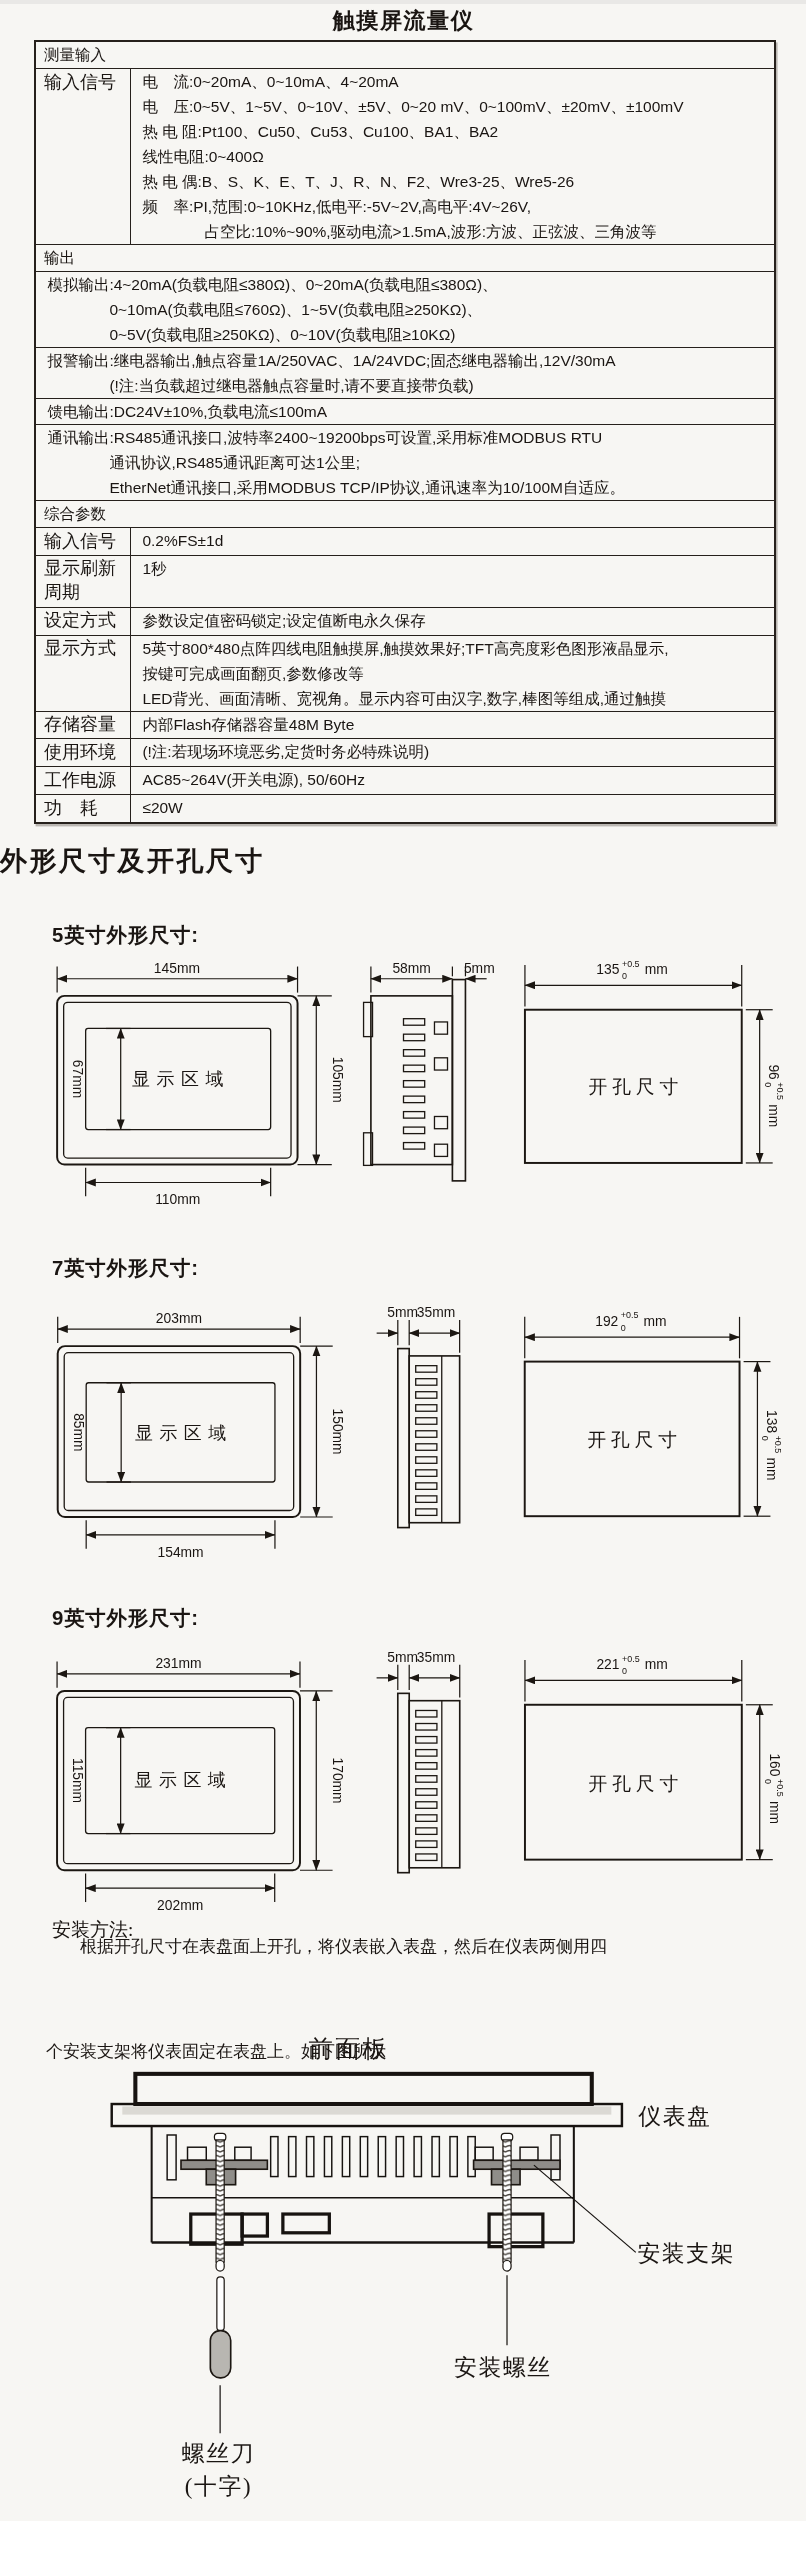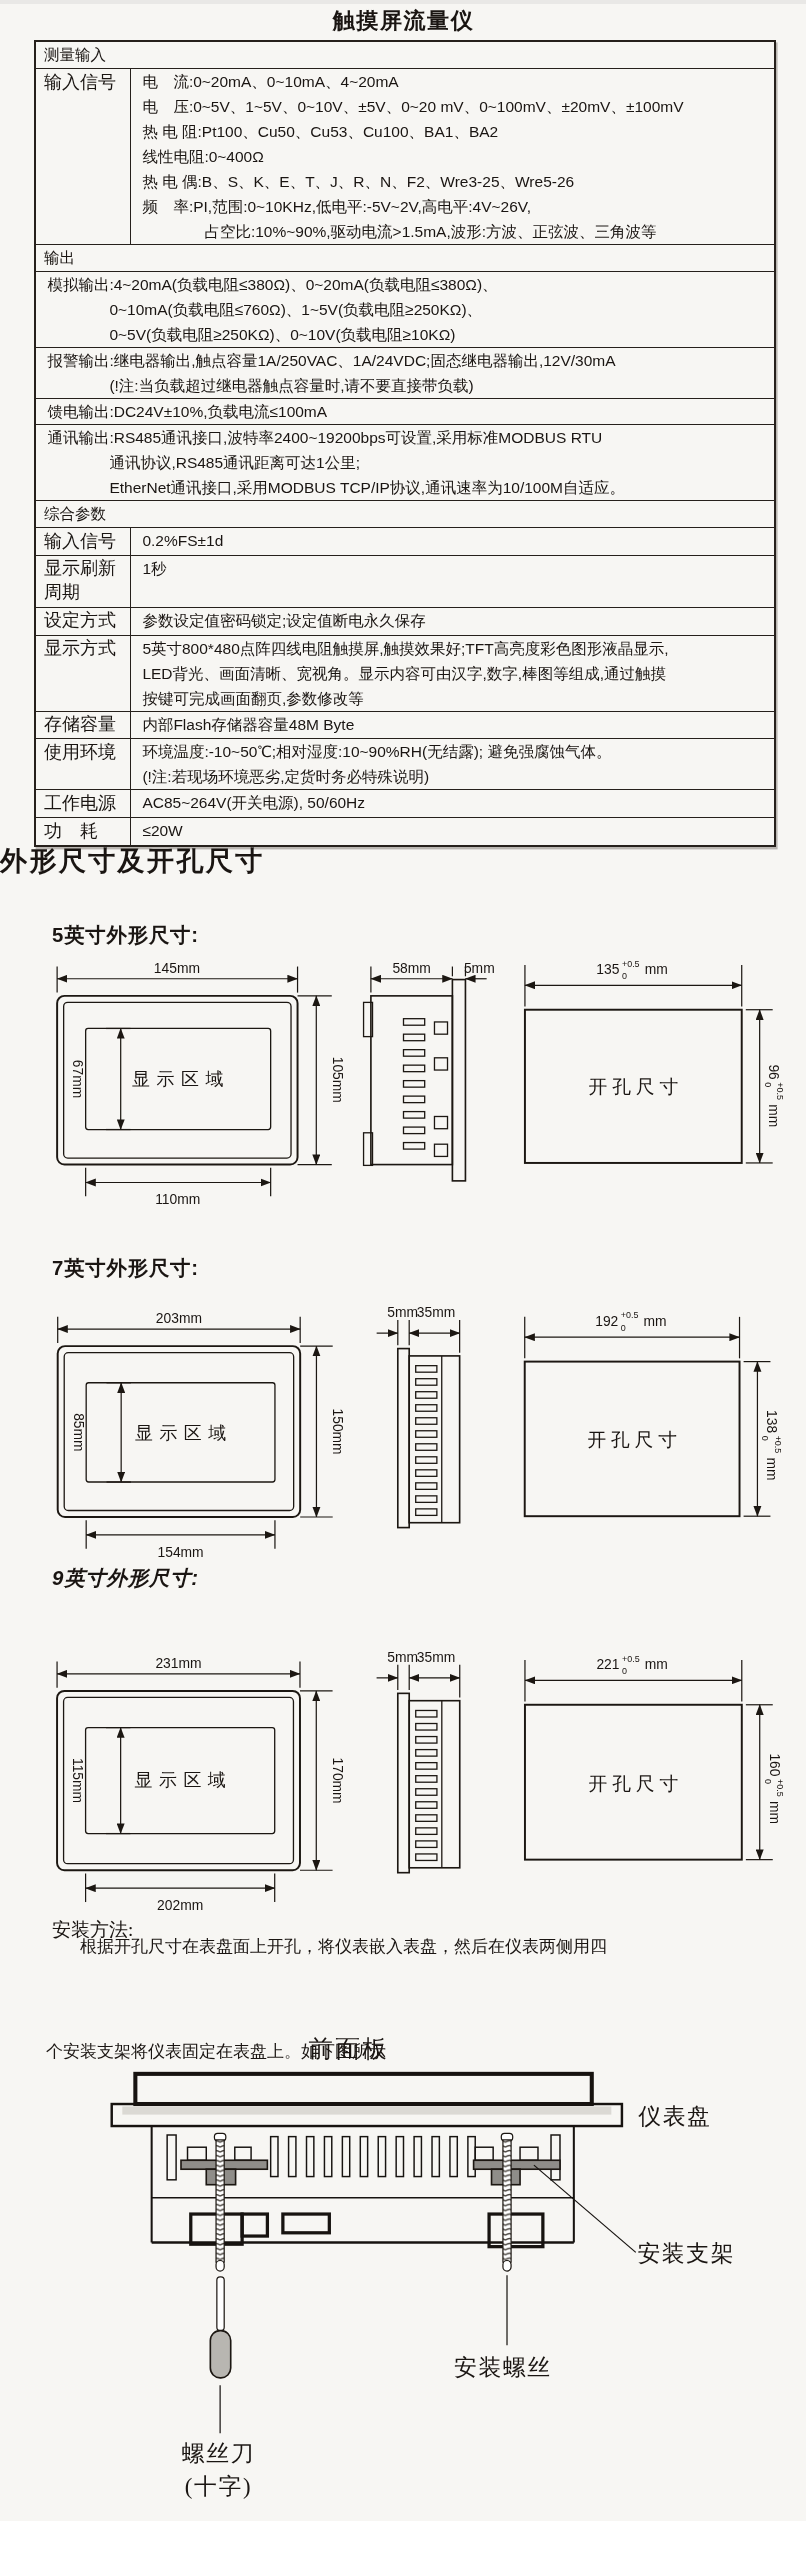--- a/index.html
+++ b/index.html
@@ -16,21 +16,21 @@
   .tlabel{width:81px;flex:none;border-right:1.6px solid #26201b;
           padding:1.6px 4.9px 1.6px 8.1px;font-size:18px;line-height:23.6px;}
   .tvalue{flex:1;min-width:0;}
   .vline{height:25px;line-height:25px;white-space:pre;font-size:15.5px;padding-left:11.4px;overflow:visible;}
   .sub + .sub{border-top:1.6px solid #26201b;}
   .row-tall{min-height:51px;}
   
   .sec-title{position:absolute;top:839px;left:0;width:100%;
              font-size:27px;font-weight:bold;letter-spacing:2.4px;}
   .fig-title{position:absolute;left:52px;font-size:20.4px;font-weight:600;letter-spacing:0.8px;}
-  .ft5{top:917px;} .ft7{top:1250px;} .ft9{top:1560px;font-style:italic;}
+  .ft5{top:917px;} .ft7{top:1250px;} .ft9{top:1600px;}
   
   svg{position:absolute;left:0;overflow:visible;}
   .sv5{top:912px;} .sv7{top:1238px;} .sv9{top:1589px;} .svi{top:2012px;}
   .s24{stroke:#1c1712;stroke-width:2.4;fill:none;}
   .s2{stroke:#1c1712;stroke-width:2;fill:none;}
   .s16{stroke:#1c1712;stroke-width:1.6;fill:none;}
   .dim{stroke:#1c1712;stroke-width:1.5;fill:none;}
   .dimtxt{font-size:17px;font-family:"Liberation Sans",sans-serif;fill:#1a1512;}
   .toltxt{font-size:11px;font-family:"Liberation Sans",sans-serif;fill:#1a1512;}
   .areatxt{font-size:22px;font-family:"Liberation Serif",serif;letter-spacing:8px;fill:#1a1512;}
@@ -115,34 +115,33 @@
     <div class="trow">
       <div class="tlabel">设定方式</div>
       <div class="tvalue">
           <div class="vline">参数设定值密码锁定;设定值断电永久保存</div>
         </div>
     </div>
     <div class="trow">
       <div class="tlabel">显示方式</div>
       <div class="tvalue">
         <div class="vline">5英寸800*480点阵四线电阻触摸屏,触摸效果好;TFT高亮度彩色图形液晶显示,</div>
+        <div class="vline">按键可完成画面翻页,参数修改等</div>
         <div class="vline">LED背光、画面清晰、宽视角。显示内容可由汉字,数字,棒图等组成,通过触摸</div>
-        <div class="vline">按键可完成画面翻页,参数修改等</div>
       </div>
     </div>
     <div class="trow">
       <div class="tlabel">存储容量</div>
       <div class="tvalue">
           <div class="vline">内部Flash存储器容量48M Byte</div>
         </div>
     </div>
     <div class="trow">
       <div class="tlabel">使用环境</div>
       <div class="tvalue">
-        <div class="vline">环境温度:-10~50℃;相对湿度:10~90%RH(无结露); 避免强腐蚀气体。</div>
         <div class="vline">(!注:若现场环境恶劣,定货时务必特殊说明)</div>
       </div>
     </div>
     <div class="trow">
       <div class="tlabel">工作电源</div>
       <div class="tvalue">
           <div class="vline">AC85~264V(开关电源), 50/60Hz</div>
         </div>
     </div>
     <div class="trow">

